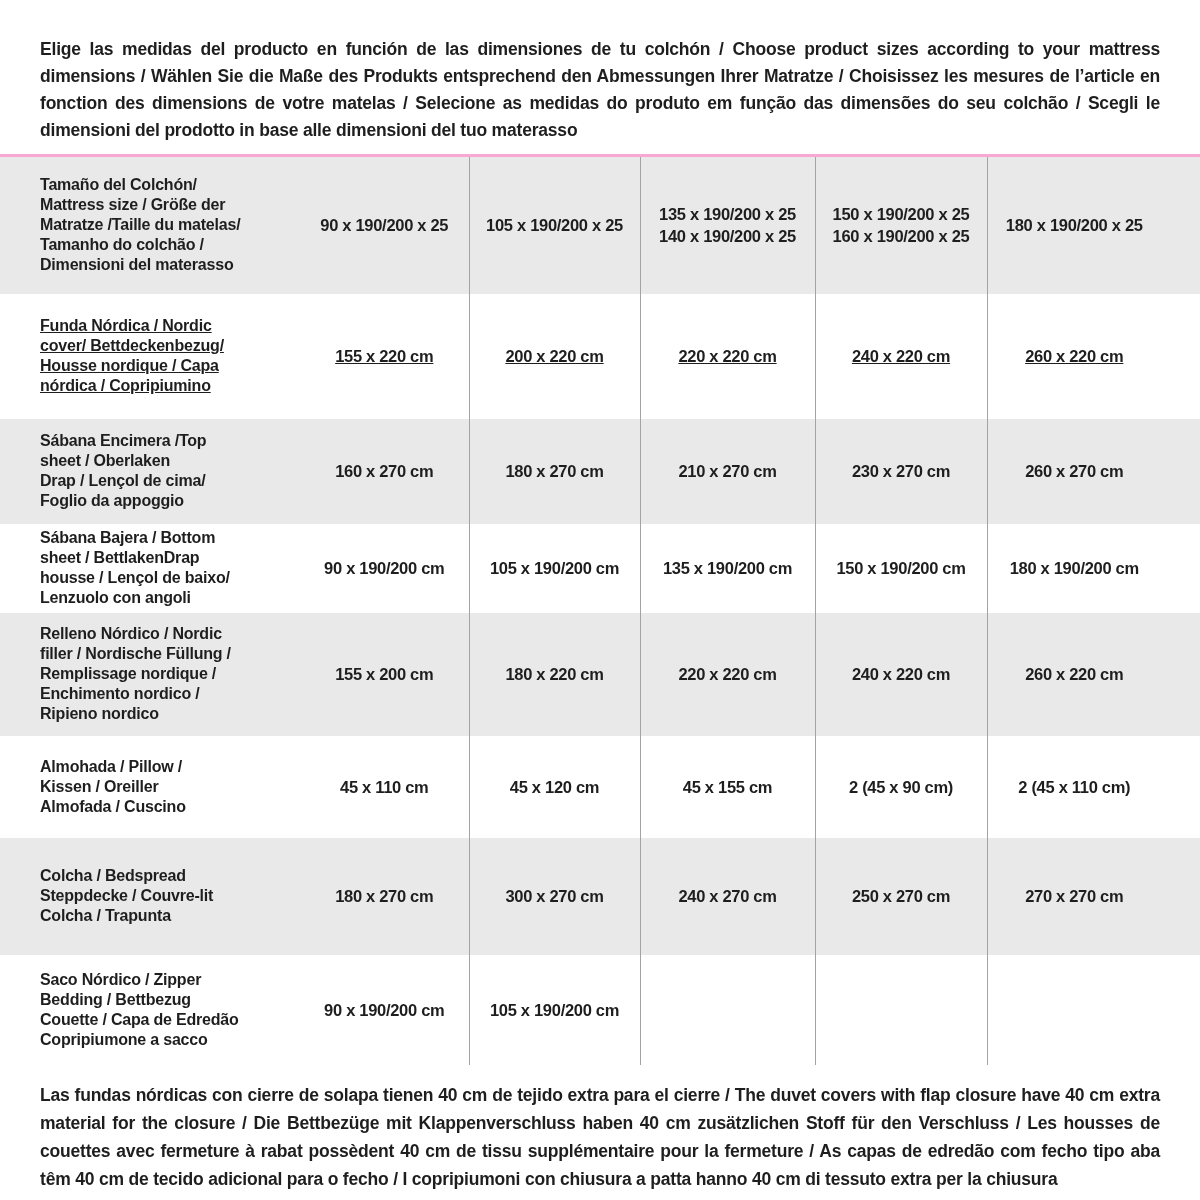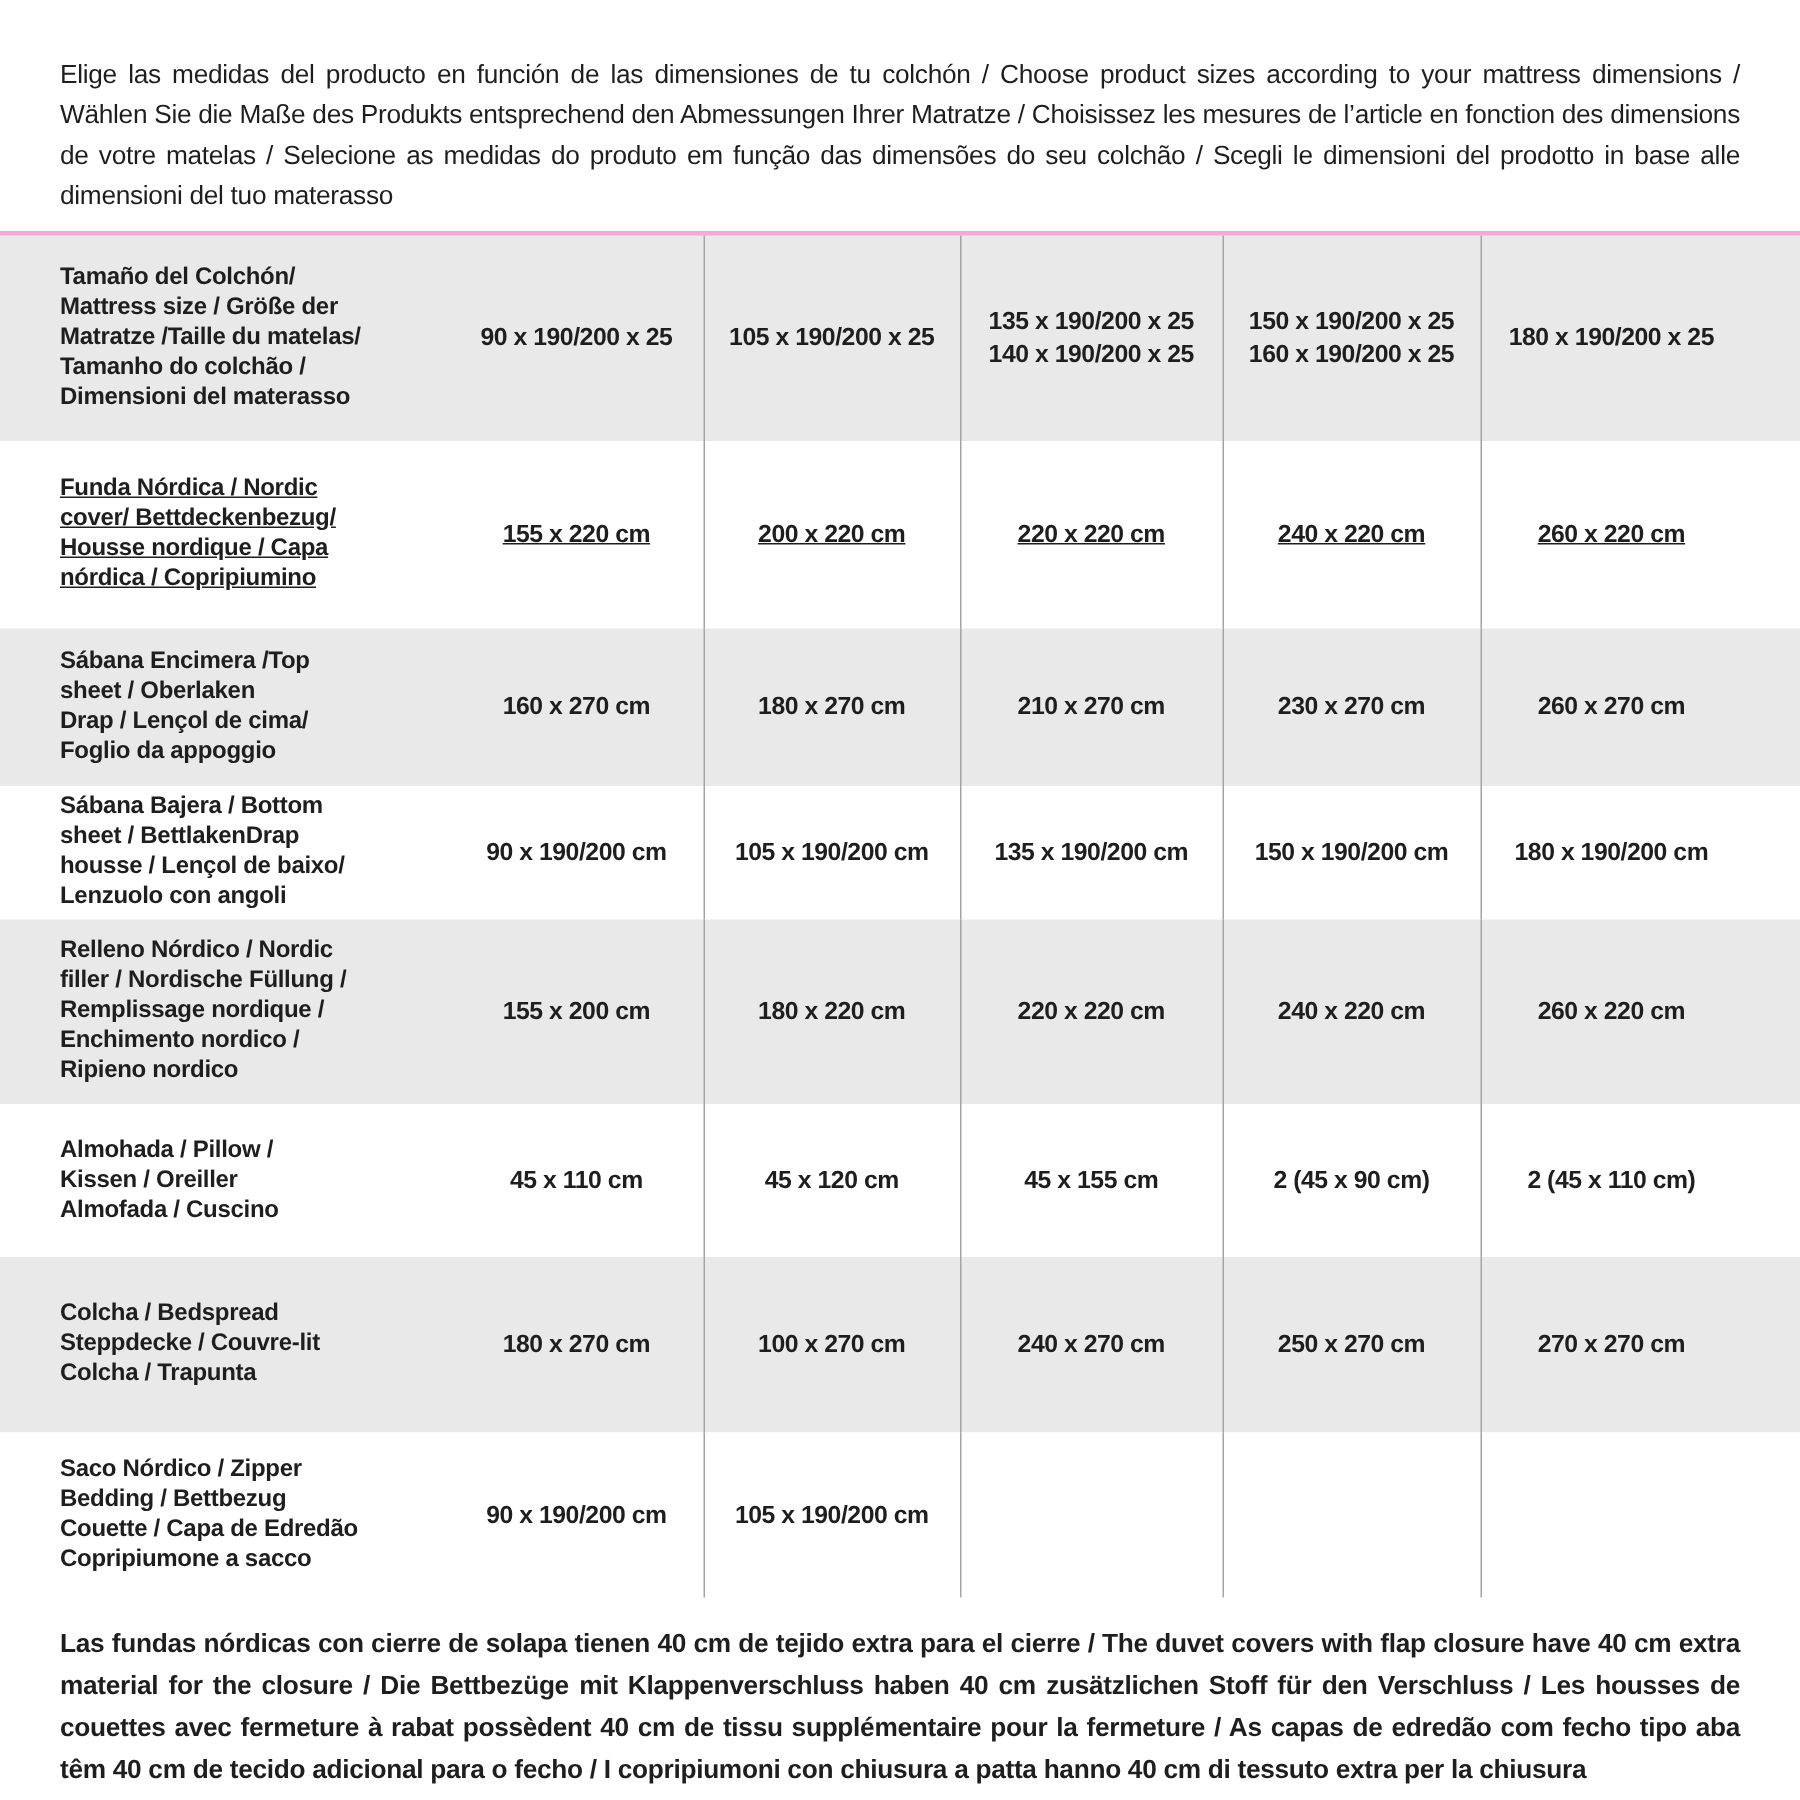--- a/index.html
+++ b/index.html
@@ -4,21 +4,21 @@
 <style>
   html,body{margin:0;padding:0;background:#ffffff;}
   body{
     width:1200px;height:1200px;overflow:hidden;
     font-family:"Liberation Sans","DejaVu Sans",sans-serif;
     color:var(--ink,#1e1e1e);
     -webkit-font-smoothing:antialiased;
   }
   .intro{
     margin:36px 40px 10px 40px;
-    font-size:17.5px;font-weight:normal;line-height:27px;
+    font-size:17.5px;font-weight:bold;line-height:27px;
     letter-spacing:-0.2px;
     text-align:justify;
     color:var(--ink,#1e1e1e);
   }
   table.size-table{
     width:1200px;
     border-collapse:collapse;
     table-layout:fixed;
     border-top:3px solid #f9a8d4;
   }
@@ -148,21 +148,21 @@
           <td class="val">45 x 120 cm</td>
           <td class="val">45 x 155 cm</td>
           <td class="val">2 (45 x 90 cm)</td>
           <td class="val">2 (45 x 110 cm)</td>
         </tr>
         <tr>
           <td class="label">Colcha / Bedspread
 Steppdecke / Couvre-lit
 Colcha / Trapunta</td>
           <td class="val">180 x 270 cm</td>
-          <td class="val">100 x 270 cm</td>
+          <td class="val">300 x 270 cm</td>
           <td class="val">240 x 270 cm</td>
           <td class="val">250 x 270 cm</td>
           <td class="val">270 x 270 cm</td>
         </tr>
         <tr>
           <td class="label">Saco Nórdico / Zipper
 Bedding / Bettbezug
 Couette  / Capa de Edredão
 Copripiumone a sacco</td>
           <td class="val">90 x 190/200 cm</td>

